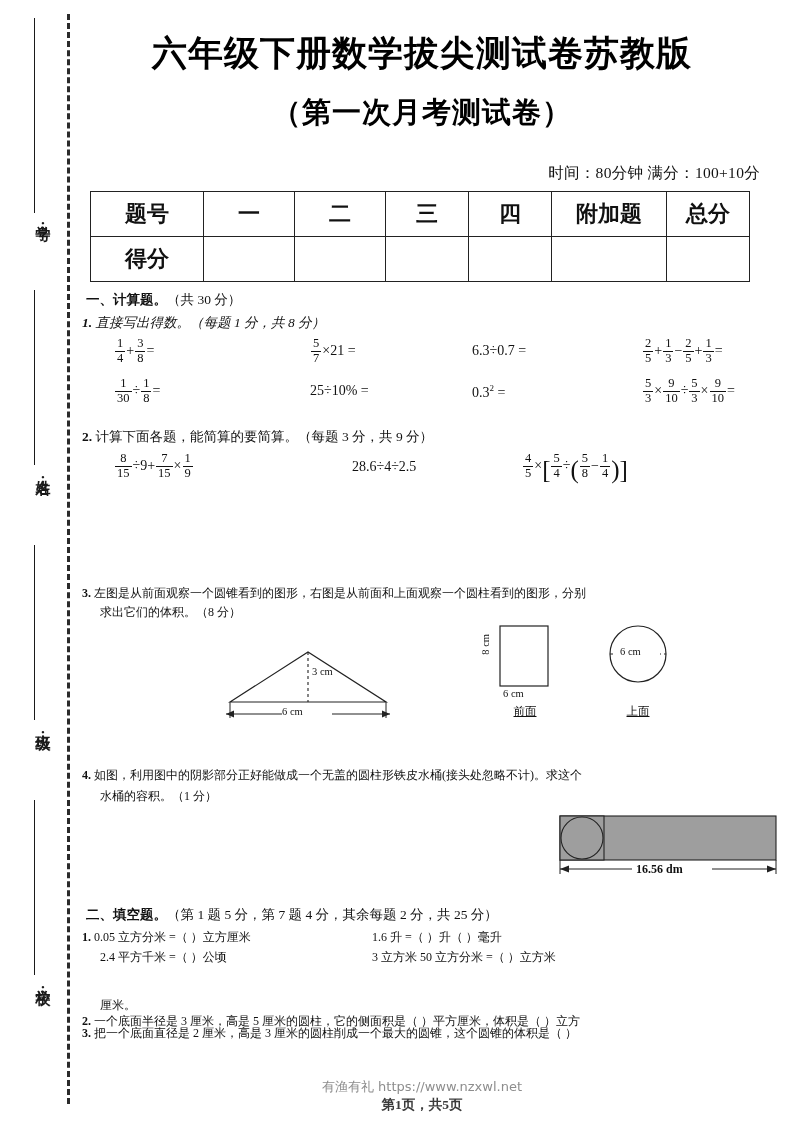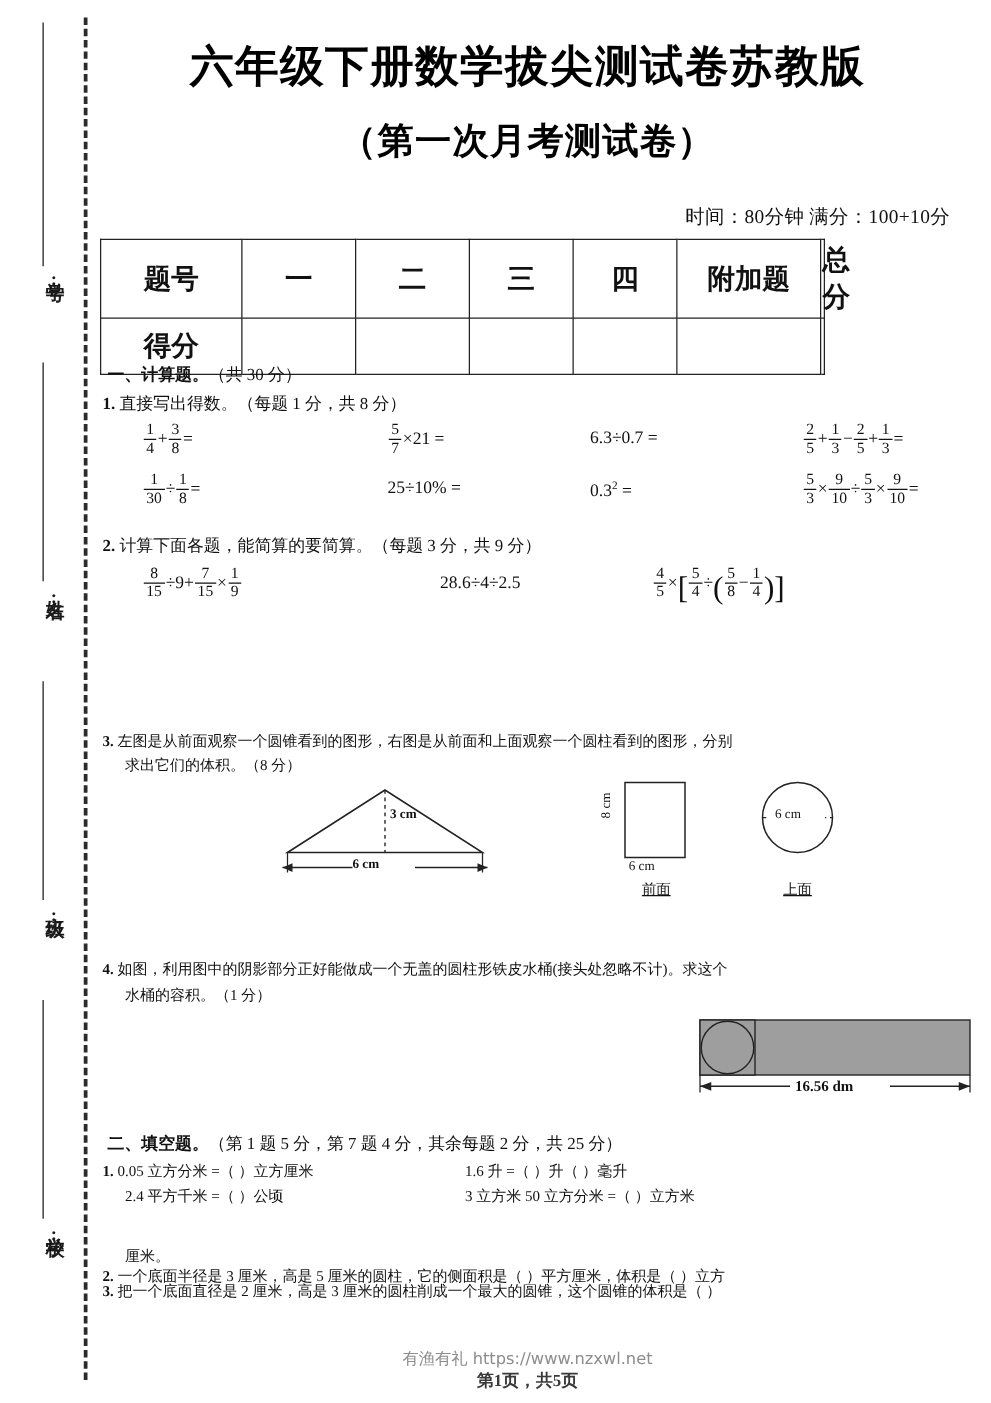--- a/index.html
+++ b/index.html
@@ -84,22 +84,22 @@
     right: 33px; top: 163px;
     font-size: 15.5px;
     font-weight: 400;
     letter-spacing: 0.3px;
     white-space: nowrap;
   }
 
   
   #score-table {
     position: absolute;
-    left: 8px; top: 191px;
-    width: 580px;
+    left: 18px; top: 191px;
+    width: 660px;
     border-collapse: collapse;
     table-layout: fixed;
   }
   #score-table td {
     border: 1.3px solid #222;
     height: 42px;
     text-align: center;
     vertical-align: middle;
     font-size: 22px;
     font-weight: 700;
@@ -147,21 +147,21 @@
   }
   .brk {
     display: inline-block;
     font-size: 25px;
     vertical-align: -0.30em;
     font-weight: 300;
   }
   sup.sq { font-size: 9px; vertical-align: super; }
 
   
-  #fig-cone { position: absolute; left: 140px; top: 624px; width: 190px; height: 90px; font-weight: bold; }
+  #fig-cone { position: absolute; left: 140px; top: 644px; width: 190px; height: 90px; }
   #fig-cyl  { position: absolute; left: 400px; top: 620px; width: 230px; height: 105px; }
 
   .fig-cap {
     position: absolute;
     font-size: 11.5px;
     text-align: center;
     white-space: nowrap;
     text-decoration: underline;
   }
   .dim-label {
@@ -244,21 +244,21 @@
       <td></td>
       <td></td>
     </tr>
   </tbody>
     </table>
 
   <div class="sec-head" style="left:14px; top:291px;">
     <span>一、计算题。</span><span class="pts">（共 30 分）</span>
   </div>
 
-  <div class="q-line" style="left:10px; top:313px;">
+  <div class="q-line" style="left:10px; top:313px;font-style:italic;">
     <span class="q-num">1.</span>
     <span class="q-body">直接写出得数。</span><span class="q-body">（每题 1 分，共 8 分）</span>
   </div>
 
   <div class="expr" style="left:42px; top:337px;">
     <span class="frac"><span class="num">1</span><span class="den">4</span></span>+<span class="frac"><span class="num">3</span><span class="den">8</span></span>=
   </div>
   <div class="expr" style="left:238px; top:337px;">
     <span class="frac"><span class="num">5</span><span class="den">7</span></span>×21 =
   </div>

